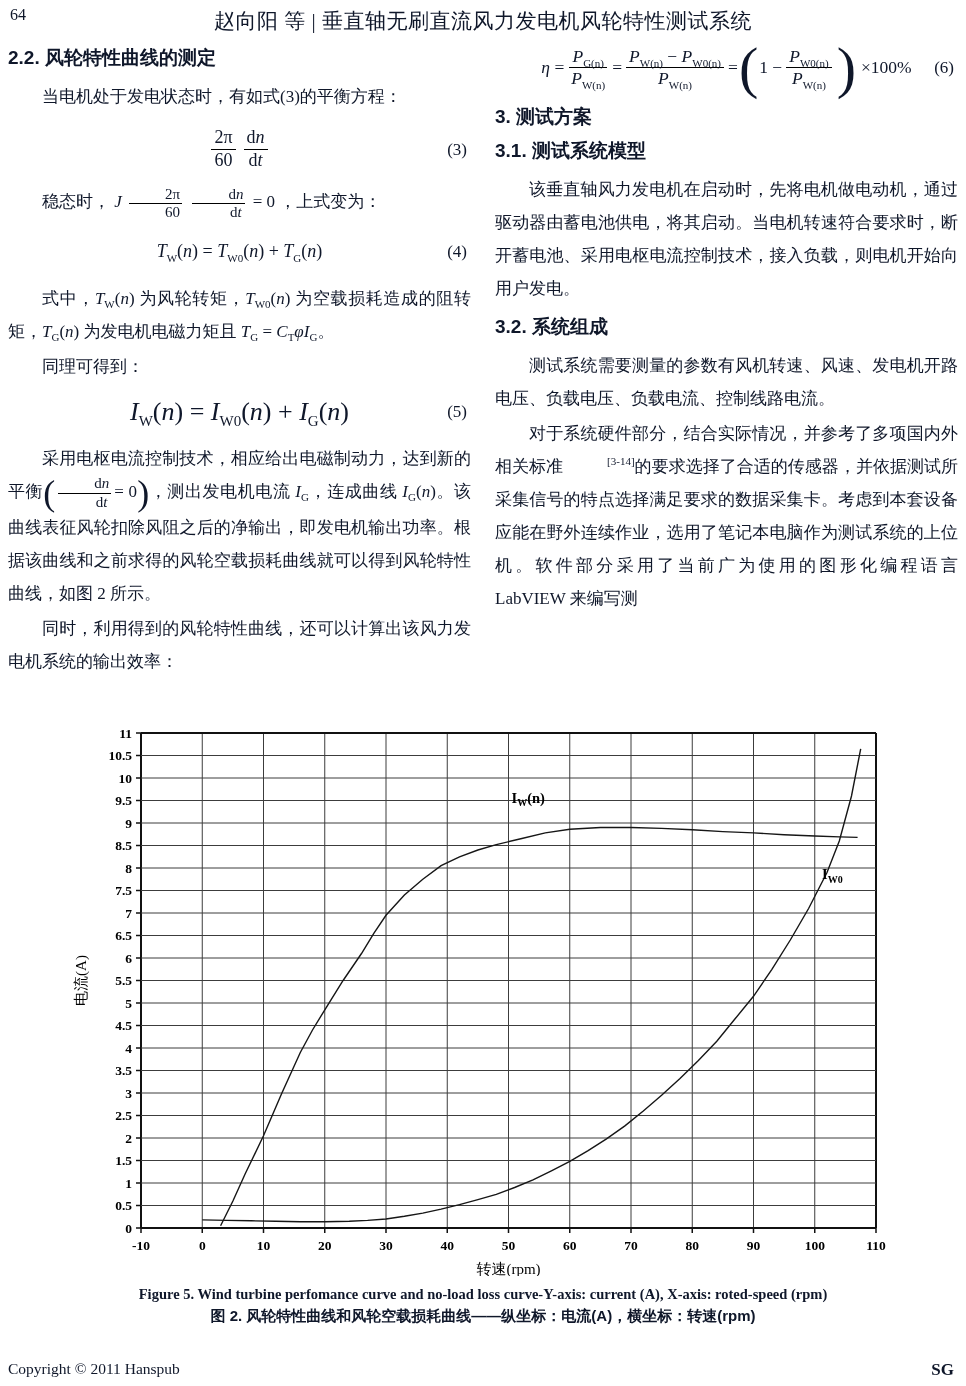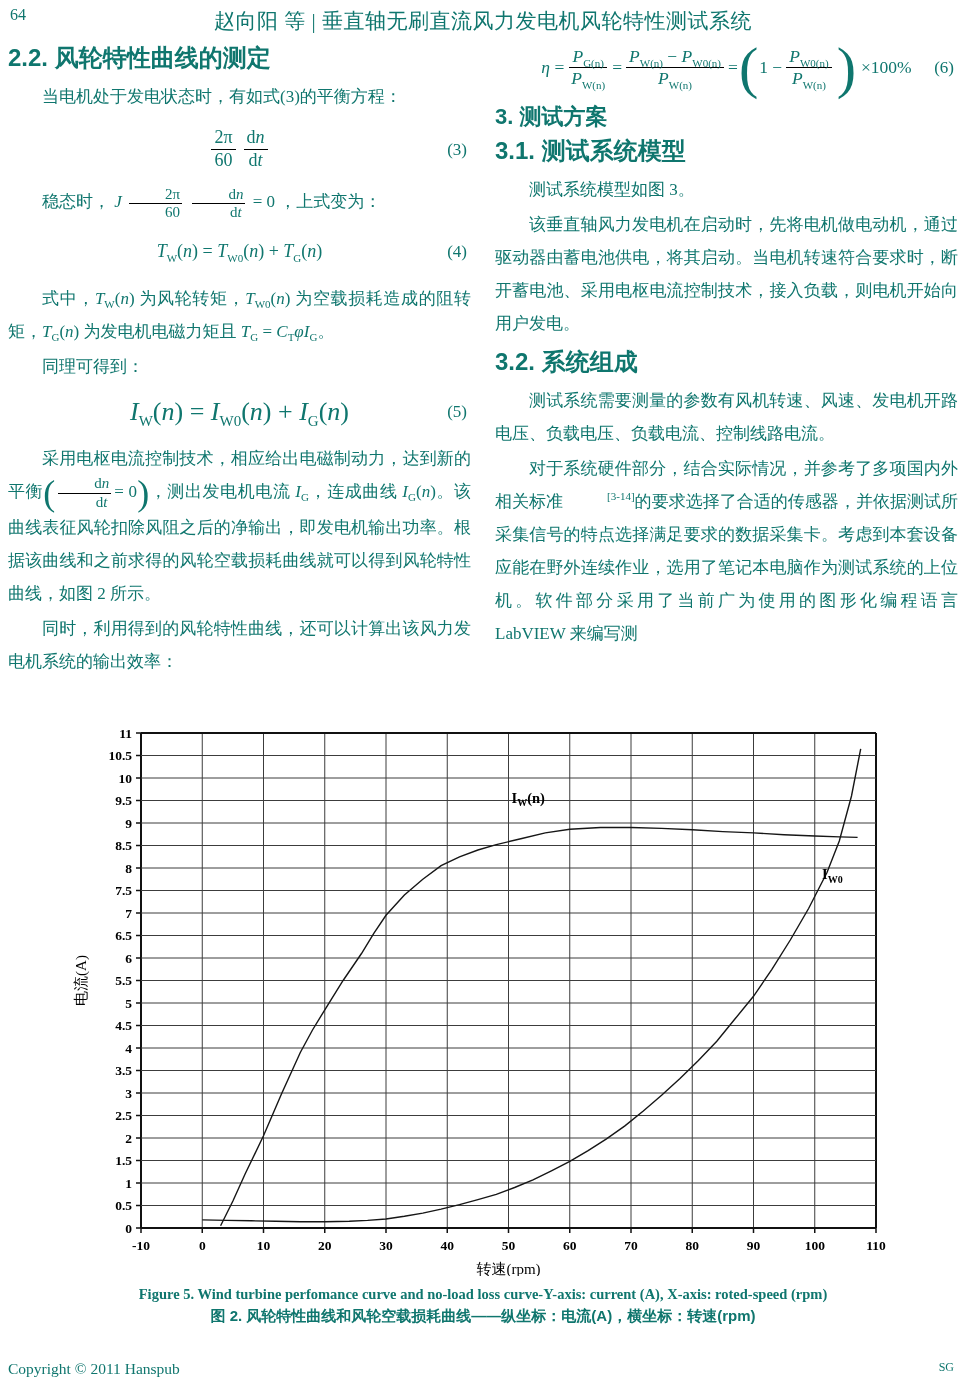--- a/index.html
+++ b/index.html
@@ -1,26 +1,26 @@
 <!DOCTYPE html>
 <html><head>
 <meta charset="utf-8">
 <style>
   html,body{margin:0;padding:0;background:#888;}
   .page{position:relative;width:966px;height:1386px;background:#fff;margin:0 auto;
-        font-family:"Liberation Serif","DejaVu Serif",serif;color:#0f766e;overflow:hidden;}
+        font-family:"Liberation Serif","DejaVu Serif",serif;color:#0f172a;overflow:hidden;}
   
   .pageno{position:absolute;left:10px;top:6px;font-size:16px;}
   .htitle{position:absolute;left:0;right:0;top:7px;text-align:center;font-size:21px;letter-spacing:.5px;}
   
   .col{position:absolute;top:36px;width:463px;font-size:17px;line-height:33px;text-align:justify;}
   .col-left{left:8px;}
   .col-right{left:495px;}
-  h2{font-family:"Liberation Sans","DejaVu Sans",sans-serif;font-size:24px;line-height:24px;margin:10px 0 10px;}
-  h2.lvl1{font-size:22px;margin-top:16px;}
+  h2{font-family:"Liberation Sans","DejaVu Sans",sans-serif;font-size:19px;line-height:24px;margin:10px 0 10px;}
+  h2.lvl1{font-size:19px;margin-top:16px;}
   p.body{margin:6px 0;text-indent:2em;}
   p.nomargin{margin:2px 0;}
   sub{font-size:11px;line-height:0;}
   sup{font-size:11px;line-height:0;padding-left:44px;}
   i{font-family:"Liberation Serif","DejaVu Serif",serif;}
   
   .eq{position:relative;display:flex;align-items:center;justify-content:center;font-size:18px;margin:14px 0;}
   .eq .eqno{position:absolute;right:4px;font-size:17px;}
   .frac{display:inline-flex;flex-direction:column;align-items:center;line-height:1.2;margin:0 4px;}
   .frac .num{border-bottom:1.3px solid #000;padding:0 3px;text-align:center;}
@@ -37,21 +37,21 @@
   .ifrac .num{border-bottom:1px solid #000;padding:0 2px;text-align:center;}
   .ifrac .den{padding:0 2px;text-align:center;}
   .midp{font-size:36px;font-weight:300;vertical-align:middle;line-height:0;}
   
   .figure2{position:absolute;left:0;top:716px;width:966px;}
   .cap{margin:0;text-align:center;font-weight:bold;}
   .cap-en{font-size:14.5px;line-height:21px;margin-top:4px;}
   .cap-zh{font-family:"Liberation Sans","DejaVu Sans",sans-serif;font-size:15px;line-height:22px;}
   
   .footer-left{position:absolute;left:8px;top:1360px;font-size:15.5px;}
-  .footer-right{position:absolute;right:12px;top:1360px;font-size:12px;font-weight:normal;}
+  .footer-right{position:absolute;right:12px;top:1360px;font-size:17px;font-weight:bold;}
 </style>
 </head>
 <body>
 
 <div class="page">
 
   <div class="pageno">64</div>
   <div class="htitle">赵向阳 等 | 垂直轴无刷直流风力发电机风轮特性测试系统</div>
 
   <div class="col col-left">
@@ -129,21 +129,20 @@
           <span class="den"><i>P</i><sub>W(n)</sub></span>
         </span>
         <span class="bigp">)</span>
       </span>
       <span class="tail">×100%</span>
       <span class="eqno">(6)</span>
     </div>
 
     <h2 class="lvl1">3. 测试方案</h2>
     <h2>3.1. 测试系统模型</h2>
-    <p class="body nomargin">测试系统模型如图 3。</p>
     <p class="body nomargin">该垂直轴风力发电机在启动时，先将电机做电动机，通过驱动器由蓄电池供电，将其启动。当电机转速符合要求时，断开蓄电池、采用电枢电流控制技术，接入负载，则电机开始向用户发电。</p>
     <h2>3.2. 系统组成</h2>
     <p class="body nomargin">测试系统需要测量的参数有风机转速、风速、发电机开路电压、负载电压、负载电流、控制线路电流。</p>
     <p class="body nomargin">对于系统硬件部分，结合实际情况，并参考了多项国内外相关标准<sup>[3-14]</sup>的要求选择了合适的传感器，并依据测试所采集信号的特点选择满足要求的数据采集卡。考虑到本套设备应能在野外连续作业，选用了笔记本电脑作为测试系统的上位机。软件部分采用了当前广为使用的图形化编程语言 LabVIEW 来编写测</p>
   </div>
 
   <div class="figure2">
     <svg id="chart" width="966" height="560" viewBox="0 0 966 560" xmlns="http://www.w3.org/2000/svg">
         <line x1="141" y1="17" x2="141" y2="512" stroke="#111" stroke-width="2"></line>
         <line x1="141" y1="512" x2="141" y2="517" stroke="#111" stroke-width="1.5"></line>

